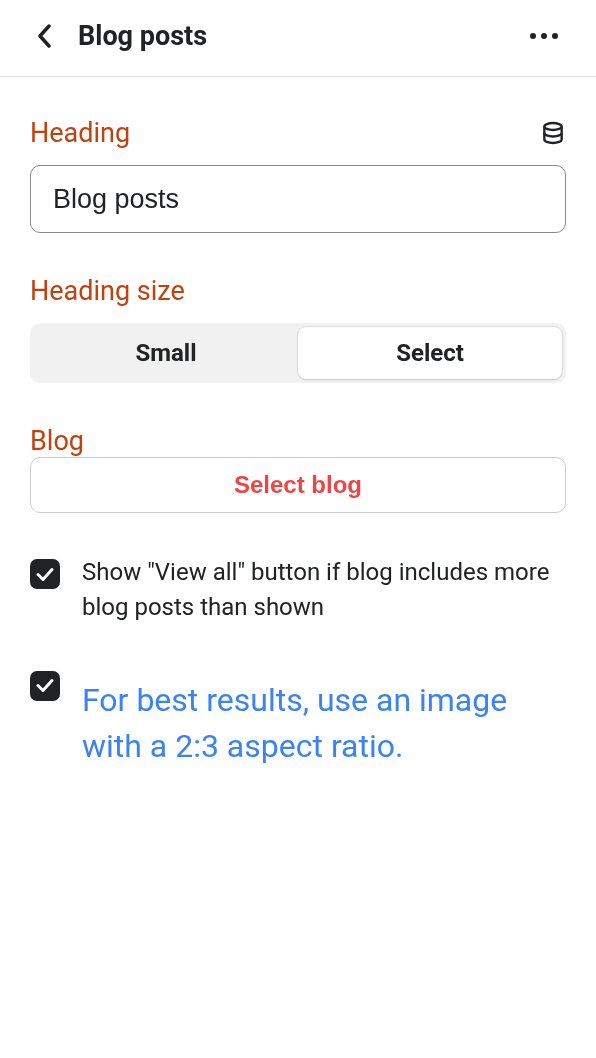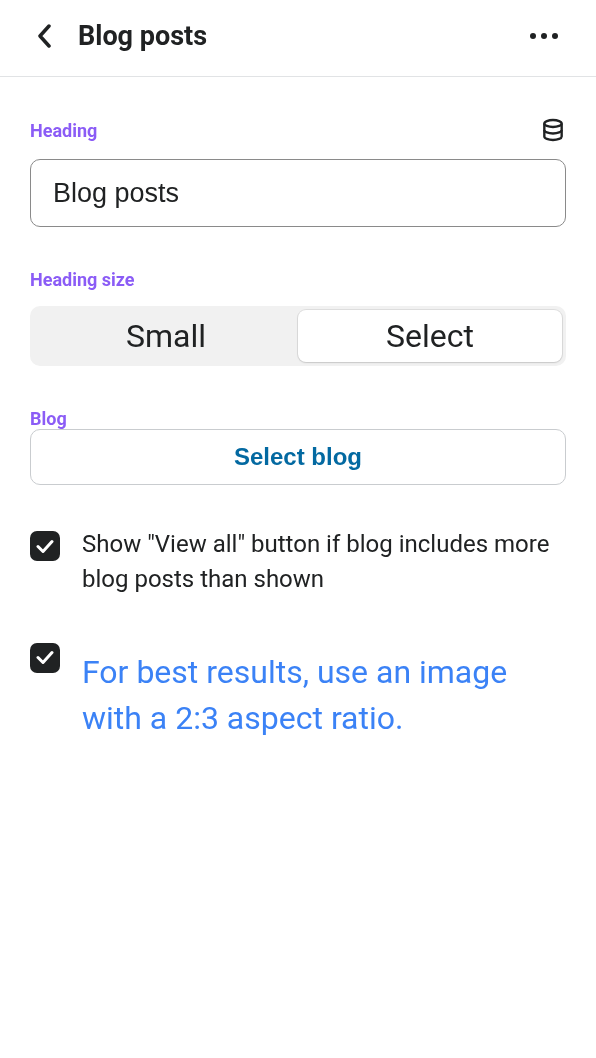--- a/index.html
+++ b/index.html
@@ -43,23 +43,23 @@
   }
   .dot { width: 6px; height: 6px; border-radius: 50%; background: #202223; }
   .content { padding: 40px 30px 0 30px; }
   .field-row {
     display: flex;
     align-items: center;
     justify-content: space-between;
     margin-bottom: 16px;
   }
   .field-label {
-    font-size: 18px;
-    font-weight: 700;
-    color: #8b5cf6;
+    font-size: 27px;
+    font-weight: 400;
+    color: #c2410c;
   }
   .dynamic-icon { width: 26px; height: 26px; }
   .text-input {
     width: 100%;
     height: 68px;
     border: 1px solid #8a8a8a;
     border-radius: 10px;
     padding: 0 22px;
     font-size: 27px;
     font-weight: 400;
@@ -72,39 +72,39 @@
     background: #f1f1f1;
     border-radius: 10px;
     padding: 4px;
     height: 60px;
   }
   .segment {
     flex: 1;
     display: flex;
     align-items: center;
     justify-content: center;
-    font-size: 32px;
-    font-weight: 400;
+    font-size: 24px;
+    font-weight: 700;
     color: #202223;
     border-radius: 8px;
     cursor: pointer;
   }
   .segment.selected {
     background: #ffffff;
     box-shadow: 0 0 0 1px rgba(0,0,0,0.08), 0 1px 2px rgba(0,0,0,0.1);
   }
   .select-btn {
     width: 100%;
     height: 56px;
     border: 1px solid #c9cccf;
     border-radius: 10px;
     background: #ffffff;
     font-size: 24px;
     font-weight: 600;
-    color: #0369a1;
+    color: #ef4444;
     cursor: pointer;
   }
   .slider-row {
     display: flex;
     align-items: center;
     gap: 30px;
   }
   .slider-wrap { flex: 1; position: relative; height: 30px; display:flex; align-items:center;}
   .slider-track {
     width: 100%;

